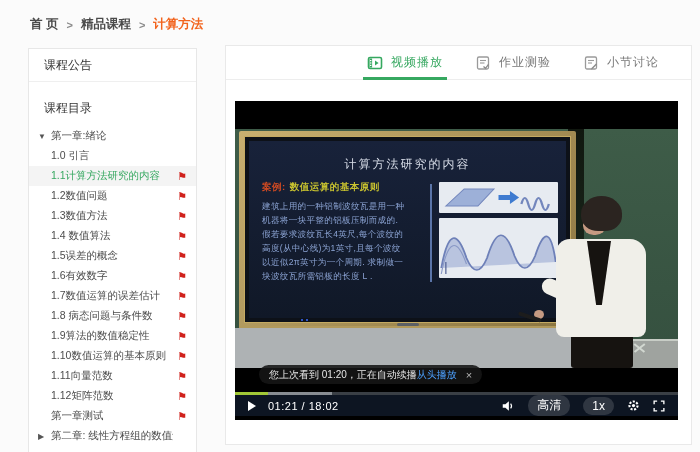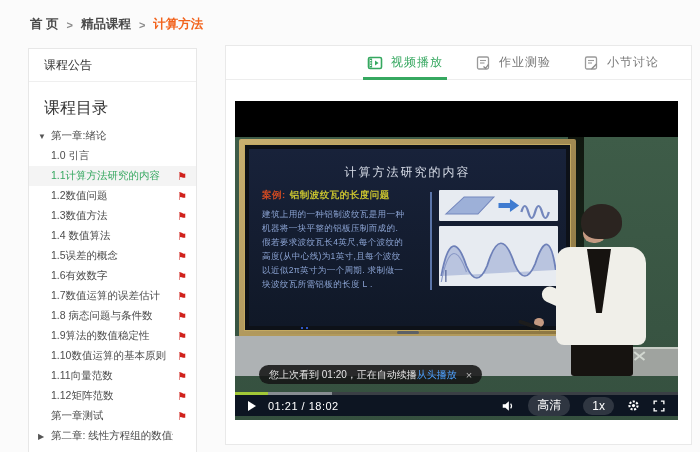--- a/index.html
+++ b/index.html
@@ -9,39 +9,39 @@
 
   
   .breadcrumb{position:absolute;left:30px;top:16px;font-size:12.5px;font-weight:bold;color:#4a4a4a;display:flex;align-items:center;}
   .breadcrumb .sep{color:#8a8a8a;margin:0 8px;font-size:11px;}
   .breadcrumb .crumb{cursor:pointer;}
   .breadcrumb .current{color:#f2641e;}
 
   
   .sidebar{position:absolute;left:28px;top:48px;width:169px;height:404px;background:#fff;border:1px solid #e7e7e7;border-bottom:none;overflow:hidden;}
   .side-header{height:33px;line-height:33px;padding-left:15px;font-size:12px;color:#333;border-bottom:1px solid #efefef;cursor:pointer;}
-  .side-catalog{margin-top:12px;height:28px;line-height:28px;padding-left:15px;font-size:16px;color:#333;}
+  .side-catalog{margin-top:12px;height:28px;line-height:28px;padding-left:15px;font-size:12px;color:#333;}
   .side-list{margin-top:4px;}
   .side-item{height:20px;display:flex;align-items:center;padding:0 9px;font-size:10.5px;color:#4c4c4c;cursor:pointer;white-space:nowrap;}
   .side-item .caret{width:13px;flex:none;font-size:8px;color:#555;}
   .side-item .label{flex:1;overflow:hidden;}
   .side-item .flag{flex:none;color:#d0211c;font-size:11px;margin-left:4px;line-height:1;}
   .side-item.active{background:#f4f4f4;color:#36a860;}
 
   
   .main{position:absolute;left:225px;top:45px;width:467px;height:400px;background:#fff;border:1px solid #e9e9e9;}
   .tabbar{height:34px;border-bottom:1px solid #ededed;display:flex;align-items:stretch;padding-left:16px;justify-content:flex-end;}
   .tab{display:flex;align-items:center;margin-right:32px;position:relative;font-size:12px;color:#777;cursor:pointer;letter-spacing:1px;}
   .tab .ticon{margin-right:8px;display:flex;}
   .tab.active{color:#36a860;}
   .tab.active::after{content:"";position:absolute;left:-4px;right:-4px;bottom:-1px;height:3px;background:#36a860;}
 
   
   .video{position:absolute;left:9px;top:55px;width:443px;height:319px;background:#000;overflow:hidden;}
-  .scene{position:absolute;left:0;top:36px;width:443px;height:287px;background:linear-gradient(#3e5c48,#35503f);}
+  .scene{position:absolute;left:0;top:28px;width:443px;height:239px;background:linear-gradient(#3e5c48,#35503f);}
   .board-strip{position:absolute;left:333px;top:0;width:16px;height:208px;background:linear-gradient(#10170f,#1f2e22);}
   .wall{position:absolute;left:0;top:199px;width:349px;height:40px;background:#aeb2b4;}
   .rail{position:absolute;left:4px;top:197px;width:337px;height:5px;background:#b29a5c;}
   .floor-r{position:absolute;left:349px;top:212px;width:94px;height:27px;background:#9fa39f;}
   .rail2{position:absolute;left:349px;top:210px;width:94px;height:2px;background:#c8cdc6;}
   .chalk-x span{position:absolute;left:398px;top:218px;width:13px;height:1.5px;background:#d2d8d1;}
   .chalk-x span:nth-child(1){transform:rotate(38deg);}
   .chalk-x span:nth-child(2){transform:rotate(-38deg);}
 
   
@@ -235,21 +235,21 @@
       <div class="scene">
         <div class="board-strip"></div>
 
         <div class="frame">
           <div class="bezel">
             <div class="slide">
               <div class="slide-title">计算方法研究的内容</div>
               <div class="slide-row">
                 <div class="slide-left">
                   <div class="case-line">
-                    <span class="case-label">案例:</span><span class="case-title">铝制波纹瓦的长度问题</span>
+                    <span class="case-label">案例:</span><span class="case-title">数值运算的基本原则</span>
                   </div>
                   <div class="slide-body">
                       <div>建筑上用的一种铝制波纹瓦是用一种</div>
                       <div>机器将一块平整的铝板压制而成的.</div>
                       <div>假若要求波纹瓦长4英尺,每个波纹的</div>
                       <div>高度(从中心线)为1英寸,且每个波纹</div>
                       <div>以近似2π英寸为一个周期. 求制做一</div>
                       <div>块波纹瓦所需铝板的长度 L .</div>
                     </div>
                 </div>

